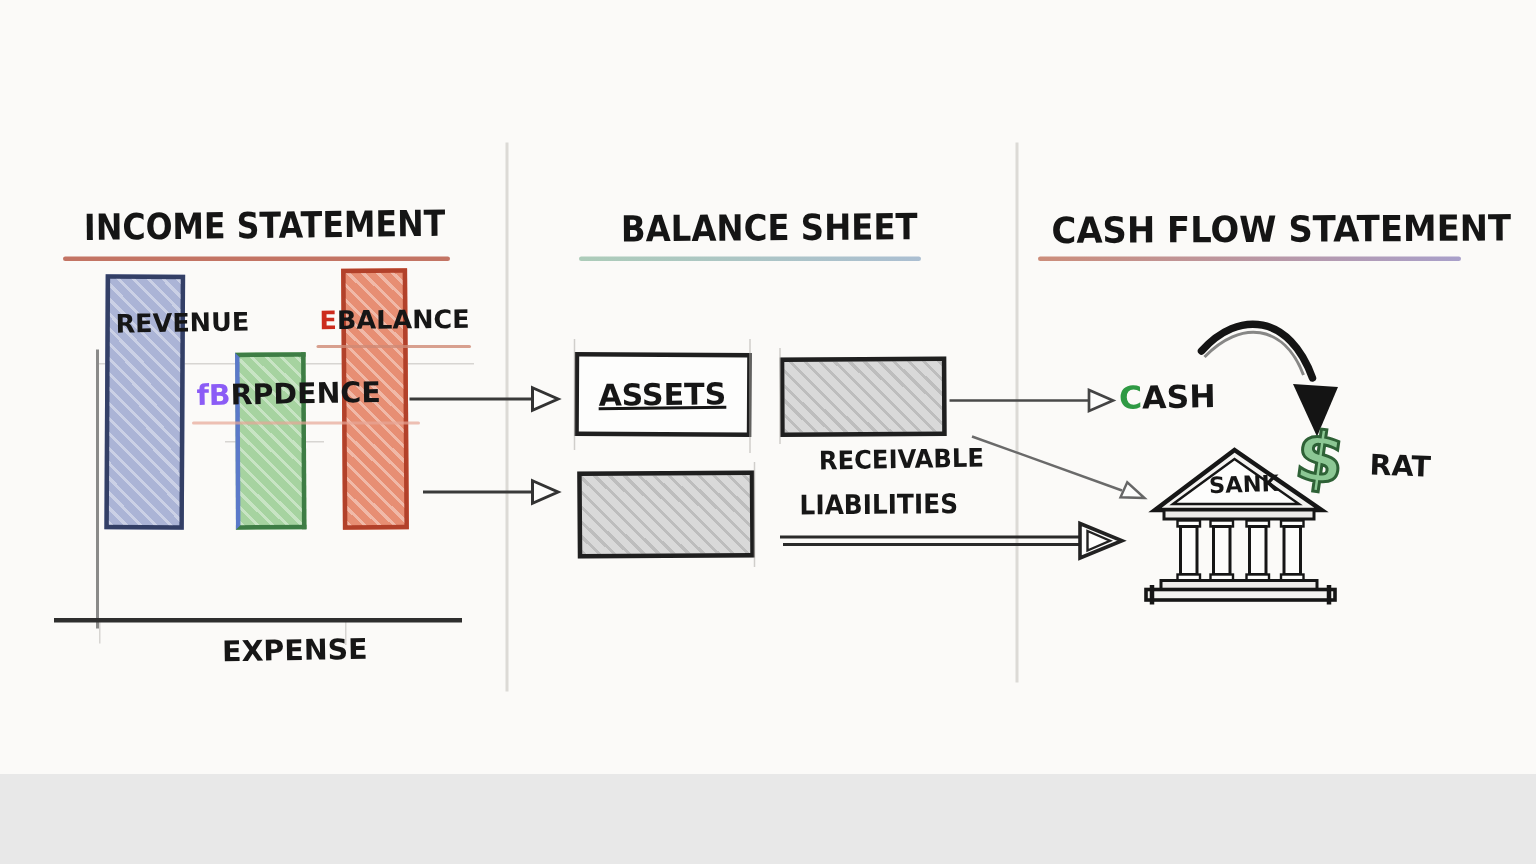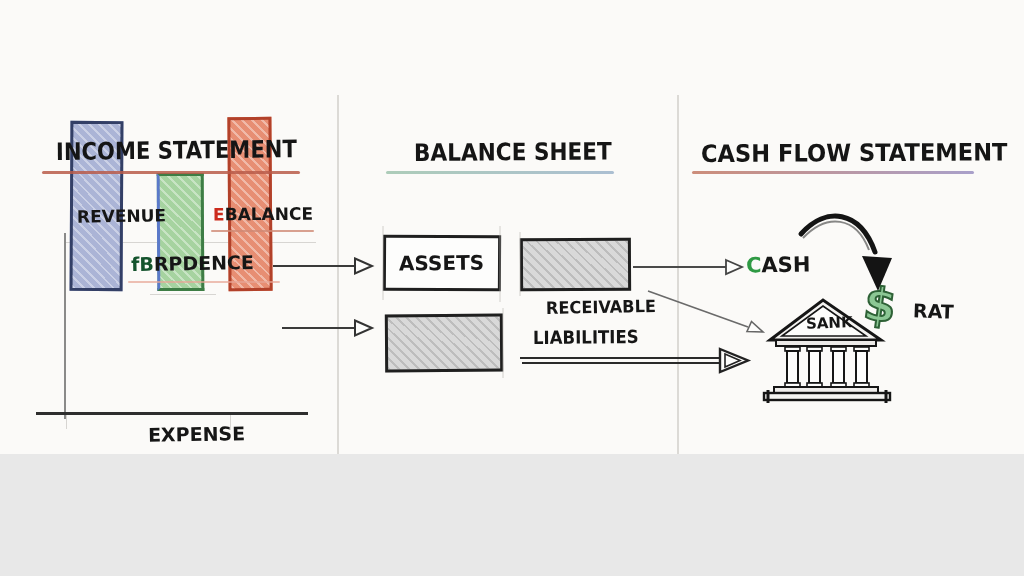--- a/index.html
+++ b/index.html
@@ -1,17 +1,17 @@
 <!DOCTYPE html>
 <html><head>
 <meta charset="utf-8">
 <style>
   html,body{margin:0;padding:0;background:#e8e8e8;}
   #canvas{
-    position:relative;width:1024px;height:454px;overflow:hidden;
+    position:relative;width:1024px;height:516px;overflow:hidden;
     background:#fbfaf8;
     font-family:"DejaVu Sans","Liberation Sans",sans-serif;
     color:#161616;
   }
   .abs{position:absolute;}
   .title{
     font-size:24px;font-weight:800;letter-spacing:0px;white-space:nowrap;
     transform-origin:left center;z-index:10;color:#151515;
   }
   .underline{height:3px;border-radius:2px;opacity:.85;z-index:9;}
@@ -23,21 +23,21 @@
     border-style:solid;border-width:3px;z-index:4;box-sizing:border-box;
     position:absolute;
   }
   .bar::after{
     content:"";position:absolute;inset:0;
     background:repeating-linear-gradient(45deg,rgba(255,255,255,.38) 0 2px,transparent 2px 7px);
   }
   
   .bs-box{
     border:3px solid #1f1f1f;box-sizing:border-box;z-index:4;
-    display:flex;align-items:center;justify-content:center;
+    display:flex;align-items:center;justify-content:center;text-decoration:underline;
   }
   .hatched{
     background-color:#d9d9d9;
     background-image:repeating-linear-gradient(45deg,rgba(90,90,90,.22) 0 2px,transparent 2px 7px);
   }
   .axis{background:#2e2e2e;z-index:3;}
   svg{position:absolute;left:0;top:0;z-index:5;}
   .scaled{transform-origin:left center;}
 </style>
 </head>
@@ -61,21 +61,21 @@
   <div class="abs faintline" style="left:66px;top:413px;width:1px;height:16px;"></div>
   <div class="abs faintline" style="left:230px;top:413px;width:1px;height:17px;"></div>
 
   <div class="abs axis" style="left:64px;top:233px;width:2px;height:186px;opacity:.55;"></div>
   <div class="abs axis" style="left:36px;top:412px;width:272px;height:3px;"></div>
 
   <div class="bar" style="left: 70px; bottom: 163px; width: 53px; transform: rotate(0.3deg); background-color: rgb(171, 180, 214); border-color: rgb(51, 63, 102); height: 170px;"></div>
   <div class="bar" style="left: 157px; bottom: 163px; width: 47px; transform: rotate(-0.3deg); background-color: rgb(166, 211, 160); border-color: rgb(62, 125, 69) rgb(62, 125, 69) rgb(62, 125, 69) rgb(91, 121, 201); height: 118px;"></div>
   <div class="bar" style="left: 228px; bottom: 163px; width: 44px; transform: rotate(-0.4deg); background-color: rgb(231, 142, 115); border-color: rgb(178, 65, 42); height: 174px;"></div>
 
-  <div class="abs lbl" style="left:131px;top:252px;font-size:19px;transform:rotate(-1deg);z-index:11;"><span style="color: #14532d; text-align: right;">fB</span><span>RPDENCE</span></div>
+  <div class="abs lbl" style="left:131px;top:252px;font-size:19px;transform:rotate(-1deg);z-index:11;"><span style="color: #8b5cf6; text-align: right;">fB</span><span>RPDENCE</span></div>
   <div class="abs underline" style="left: 128px; top: 281px; width: 152px; height: 2px; opacity: 0.7; background-color: rgb(231, 165, 149);"></div>
 
   <div class="abs lbl" style="left:148px;top:423px;font-size:19px;transform:rotate(-1deg);">EXPENSE</div>
 
   <div class="abs title scaled" style="left:414px;top:139px;transform:scaleX(.9) rotate(-0.4deg);">BALANCE SHEET</div>
   <div class="abs underline" style="left: 386px; top: 171px; width: 228px; background: linear-gradient(90deg, rgb(159, 196, 174), rgb(157, 180, 203));"></div>
 
   <div class="abs bs-box" style="left:383px;top:235px;width:118px;height:56px;background:#fdfdfc;transform:rotate(.3deg);">
     <span class="lbl" style="font-size:20px;transform:rotate(-1deg);">ASSETS</span>
   </div>

